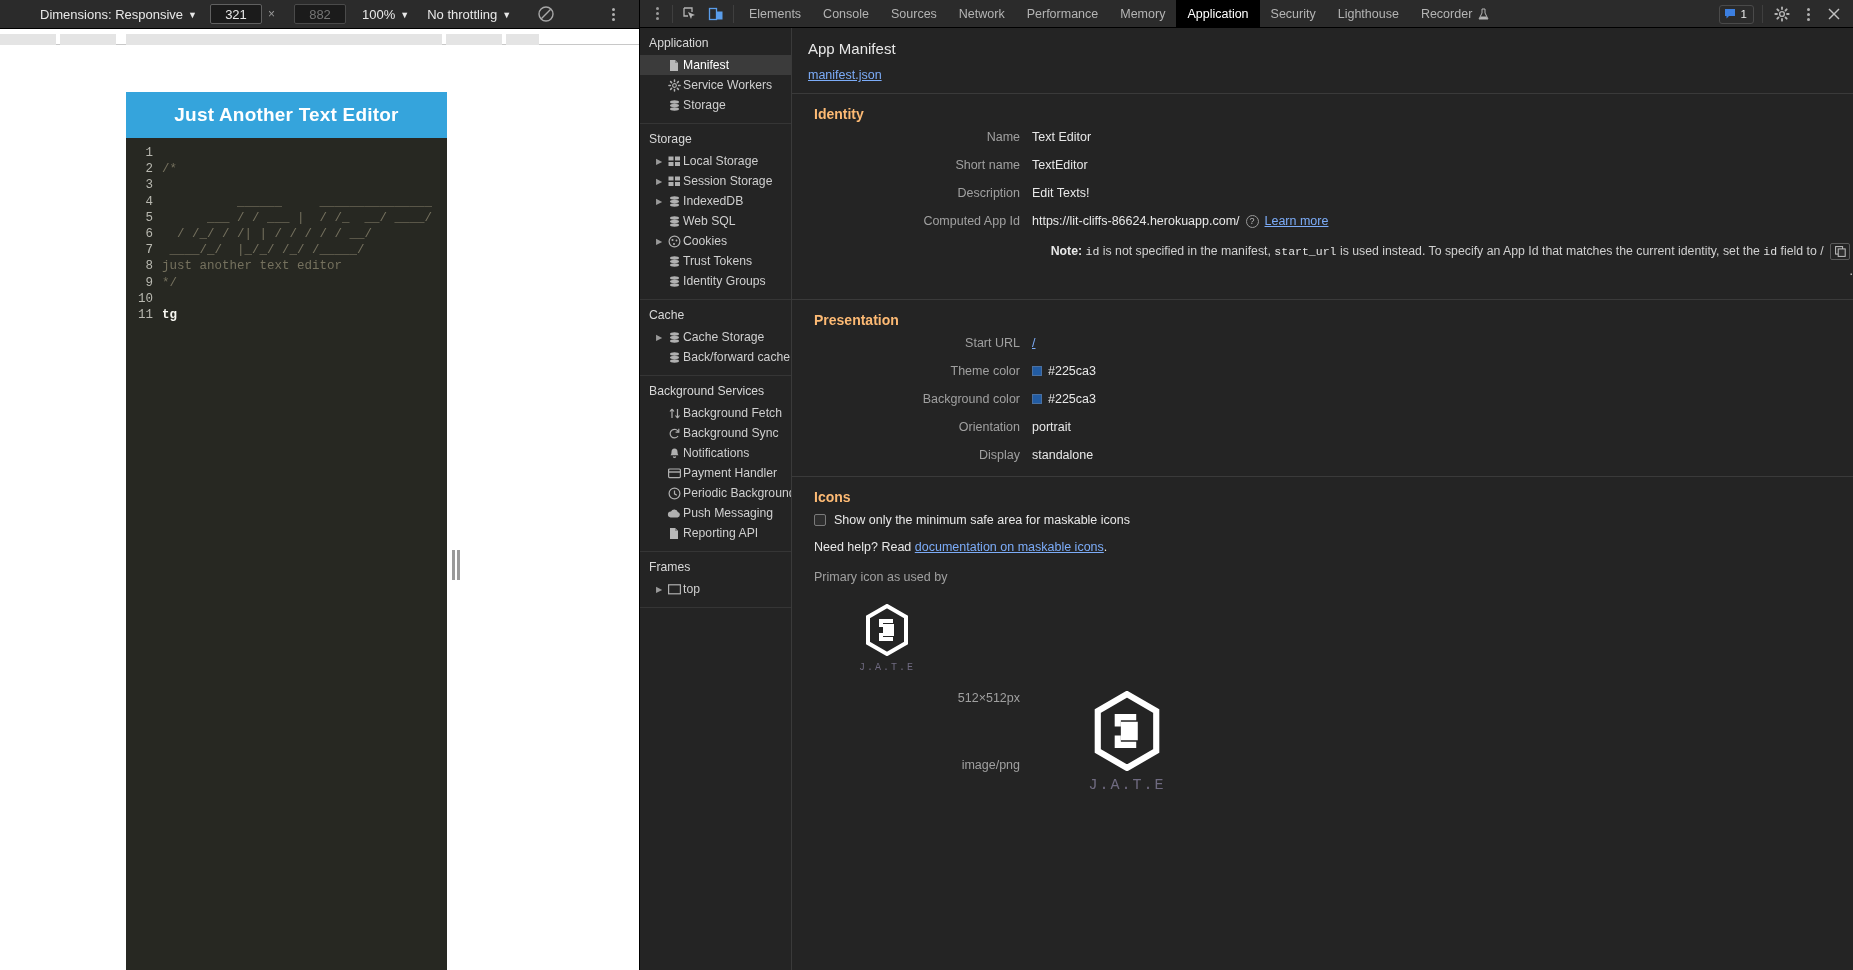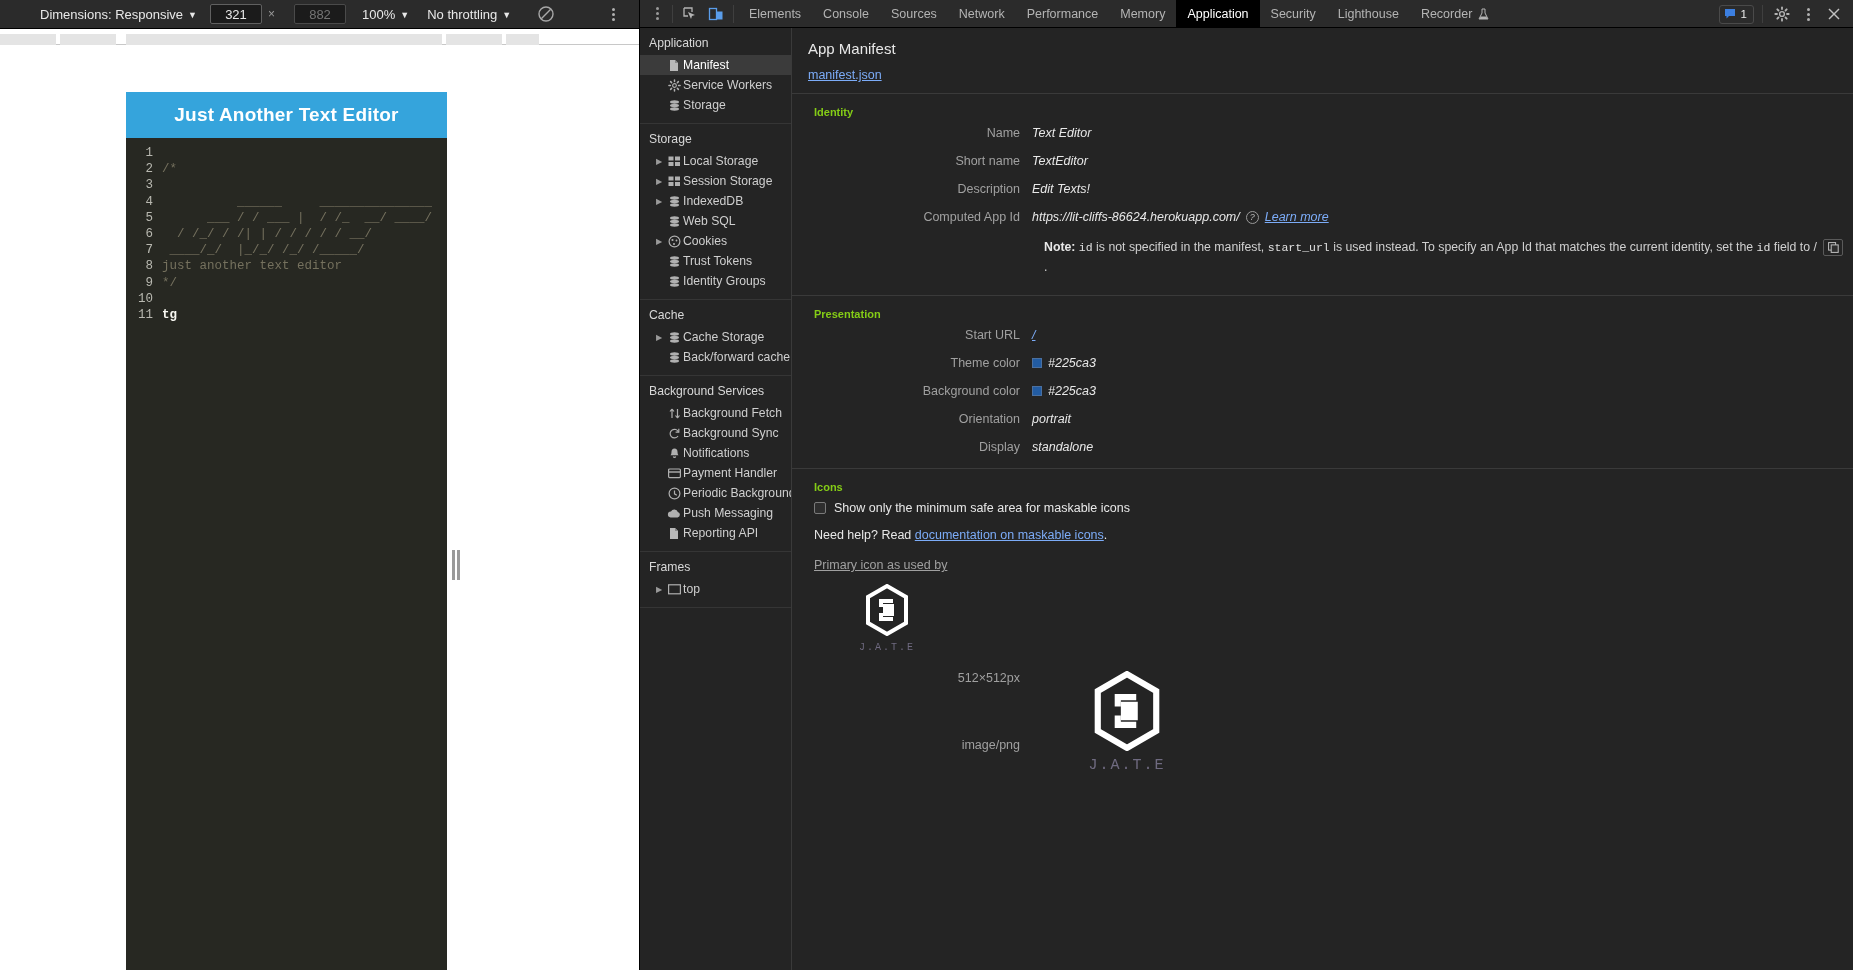--- a/index.html
+++ b/index.html
@@ -89,35 +89,35 @@
   .sb-arrow.blank { color: transparent; }
   .sb-ic { width: 18px; flex:none; display:flex; align-items:center; justify-content:center; }
   .sb-lb { overflow:hidden; }
 
   
   .main { flex:1; background: #242424; overflow: auto; color:#e8e8e8; position:relative; }
   .m-pad { padding: 12px 0 0 16px; }
   .m-title { font-size: 15px; color: #e8e8e8; padding-bottom: 8px; }
   .m-link { color: #7cacf8; text-decoration: underline; font-size: 12.5px; }
   .hr { height:1px; background:#3a3a3a; margin: 10px 0 0 0; }
-  .sect-h { font-size: 11px; color:#84cc16; font-weight:bold; padding: 12px 0 8px 22px; }
+  .sect-h { font-size: 14px; color:#fdba74; font-weight:bold; padding: 12px 0 8px 22px; }
   .row { display:flex; align-items:center; margin-bottom: 14px; font-size: 12.5px; }
   .row .lbl { width: 240px; text-align:right; color:#a0a0a0; padding-right: 12px; flex:none; }
-  .row .val { color:#e8e8e8; display:flex; align-items:center; gap:6px; flex-wrap:wrap;font-style:italic; }
+  .row .val { color:#e8e8e8; display:flex; align-items:center; gap:6px; flex-wrap:wrap; }
   .sw { width:10px; height:10px; background:#225ca3; display:inline-block; border:1px solid #4a70a0; }
   .qmark { width:13px; height:13px; border:1px solid #9a9a9a; border-radius:50%; display:inline-flex; align-items:center; justify-content:center; font-size:9px; color:#b8b8b8; }
-  .note { margin-left: 252px; font-size: 12.3px; color:#d0d0d0; line-height:1.6; max-width: 900px; }
+  .note { margin-left: 252px; font-size: 12.3px; color:#d0d0d0; line-height:1.6; max-width: 900px; text-align: right; }
   .note b { color:#e8e8e8; }
   .mono { font-family:"Liberation Mono", monospace; font-size: 11.5px; color:#e0e0e0; }
   .copybtn { display:inline-flex; align-items:center; justify-content:center; width:20px; height:17px; border:1px solid #5a5a5a; border-radius:2px; vertical-align:middle; margin:0 3px; }
 
   .cbx { width:12px; height:12px; border:1px solid #7a7a7a; border-radius:2px; background:#2e2e2e; display:inline-block; flex:none; }
   .icons-line { display:flex; align-items:center; gap:8px; padding-left: 22px; font-size:12.5px; color:#e8e8e8; margin-bottom: 13px; }
   .help-line { padding-left: 22px; font-size:12.5px; color:#e8e8e8; margin-bottom: 16px; }
-  .primary-lbl { padding-left: 22px; font-size:12.5px; color:#a0a0a0; margin-bottom: 12px; text-decoration: underline; }
+  .primary-lbl { padding-left: 22px; font-size:12.5px; color:#a0a0a0; margin-bottom: 20px; }
 
   .icon-block { display:flex; margin-bottom: 8px; }
   .icon-meta { width: 240px; text-align:right; padding-right: 12px; color:#a0a0a0; font-size:12.5px; flex:none; }
   .icon-art { width: 190px; display:flex; flex-direction:column; align-items:center; }
   .jate-label { color:#6f6a80; font-family:"Liberation Mono", monospace; letter-spacing: 2px; margin-top: 6px; }
 </style>
 </head>
 <body>
 
 <div class="app">

